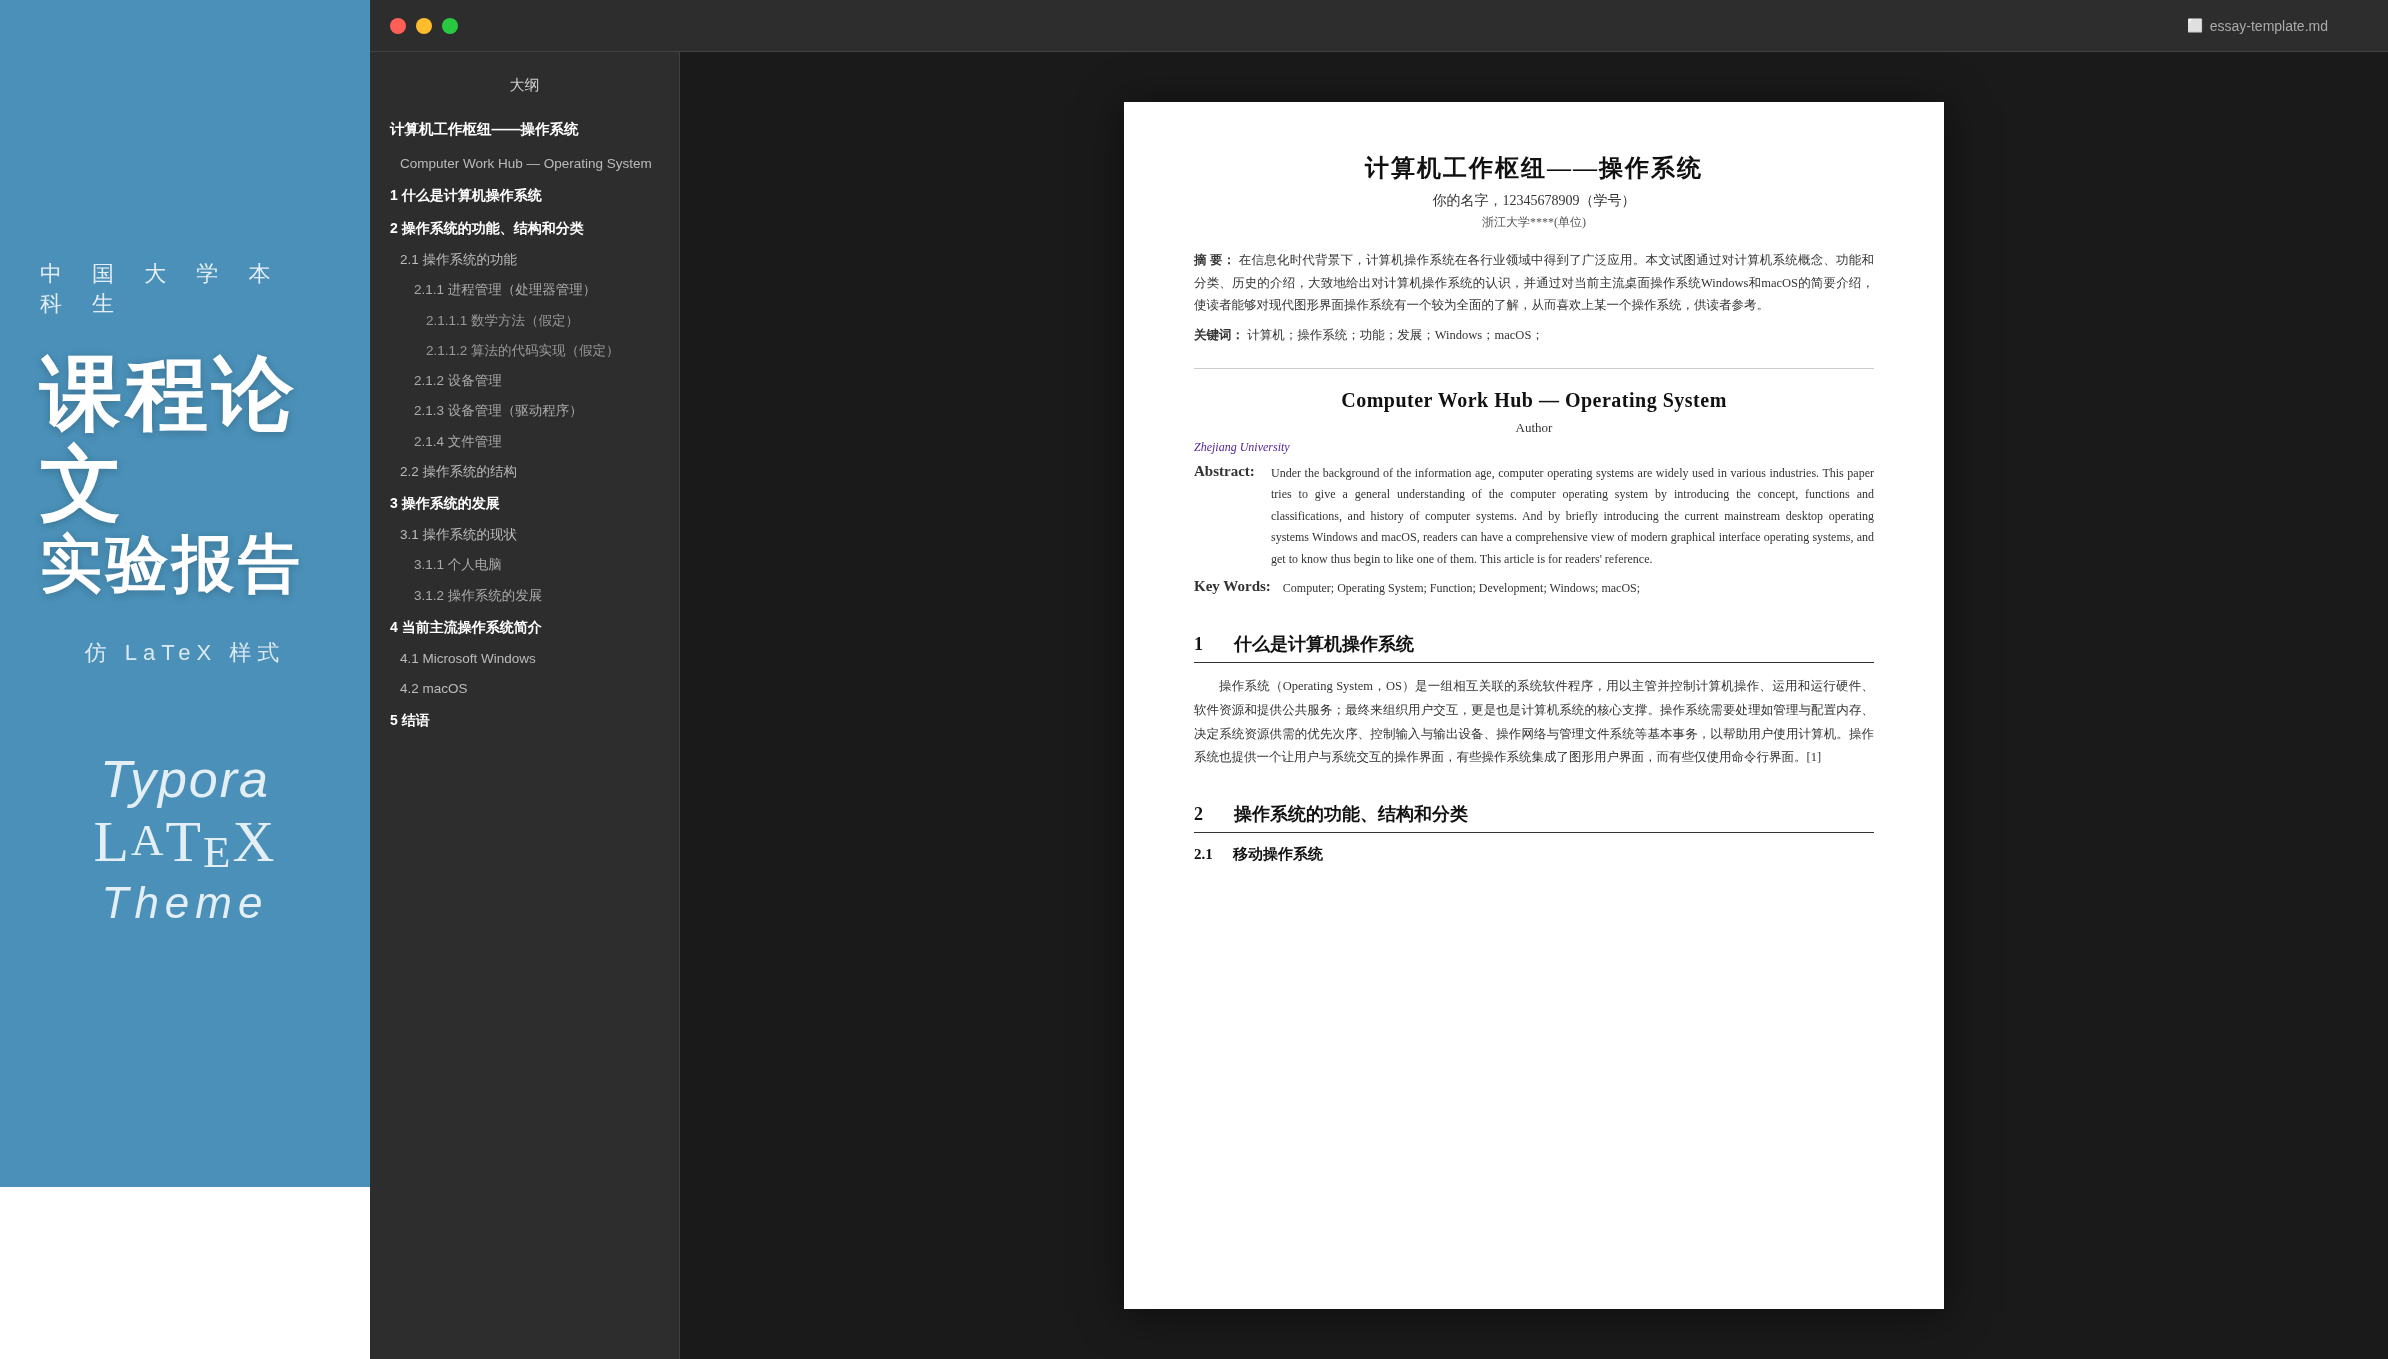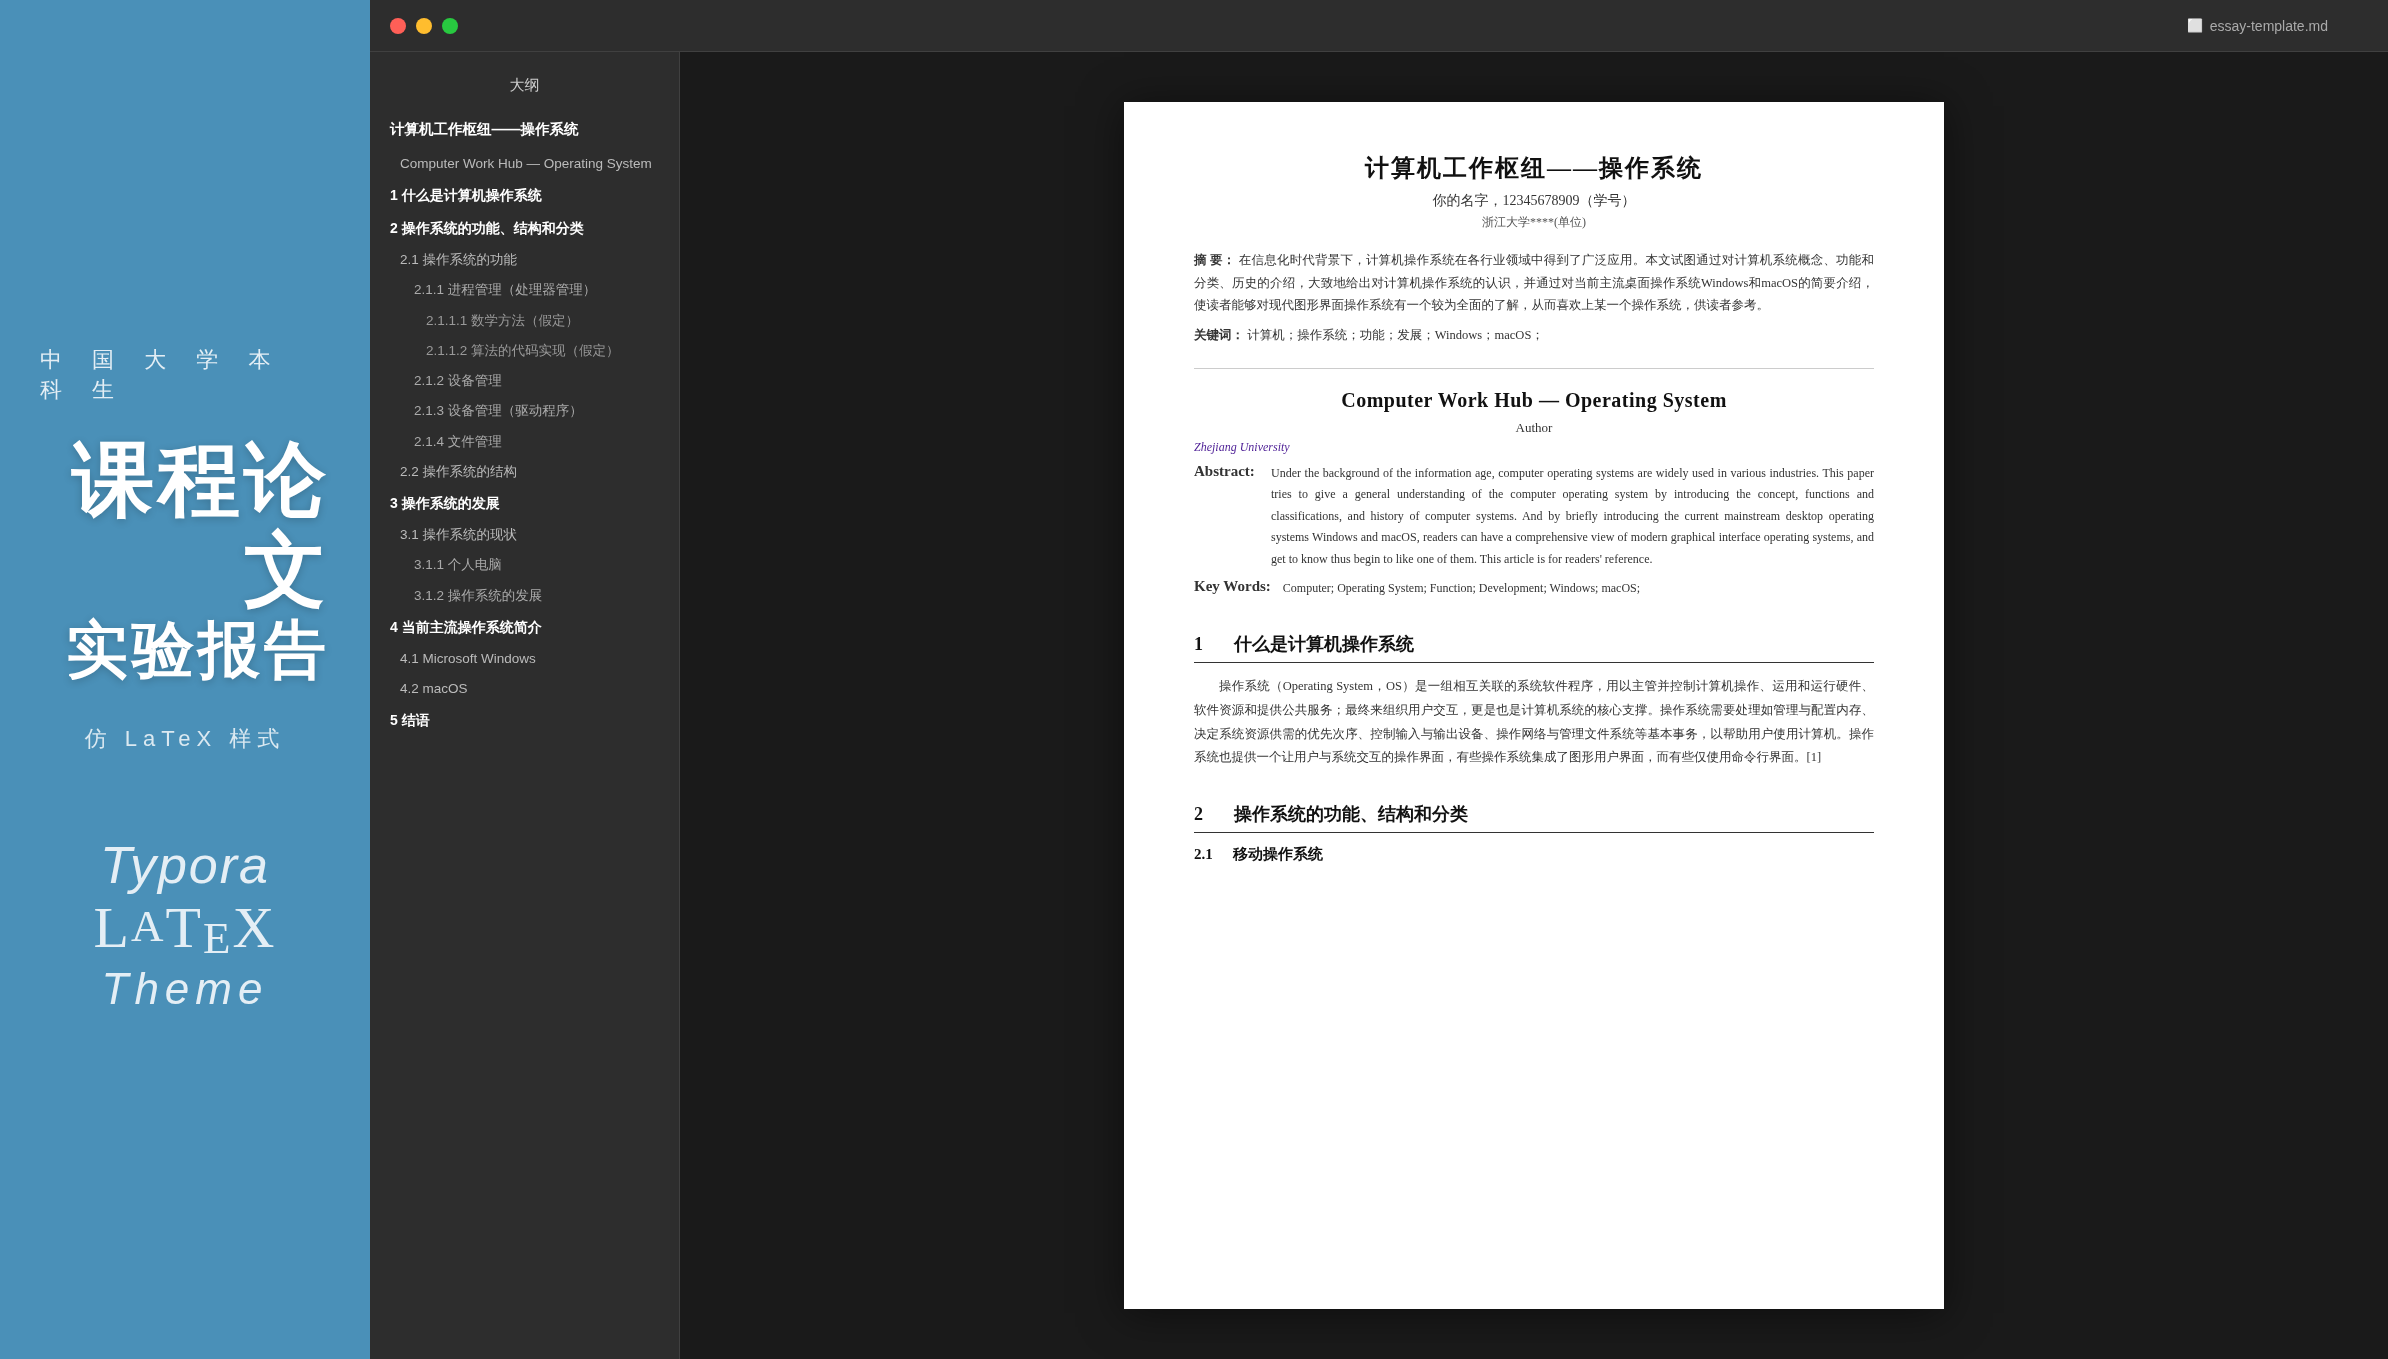--- a/index.html
+++ b/index.html
@@ -8,40 +8,40 @@
       width: 2388px;
       height: 1359px;
       overflow: hidden;
       display: flex;
       font-family: -apple-system, 'PingFang SC', 'Hiragino Sans GB', 'Microsoft YaHei', sans-serif;
     }
 
     
     .left-panel {
       width: 370px;
-      height: 1359px;
+      height: 1187px;
       background: #4a90b8;
       display: flex;
       flex-direction: column;
       align-items: center;
       justify-content: center;
       padding: 60px 40px;
       flex-shrink: 0;
     }
 
     .left-subtitle {
       color: rgba(255,255,255,0.85);
       font-size: 22px;
       letter-spacing: 12px;
       margin-bottom: 30px;
       font-weight: 300;
     }
 
     .left-title-block {
-      text-align: right;
+      text-align: left;
       margin-bottom: 40px;
     }
 
     .left-title-line1 {
       color: #ffffff;
       font-size: 82px;
       font-weight: 900;
       letter-spacing: 4px;
       line-height: 1.1;
       text-shadow: 0 2px 8px rgba(0,0,0,0.2);

